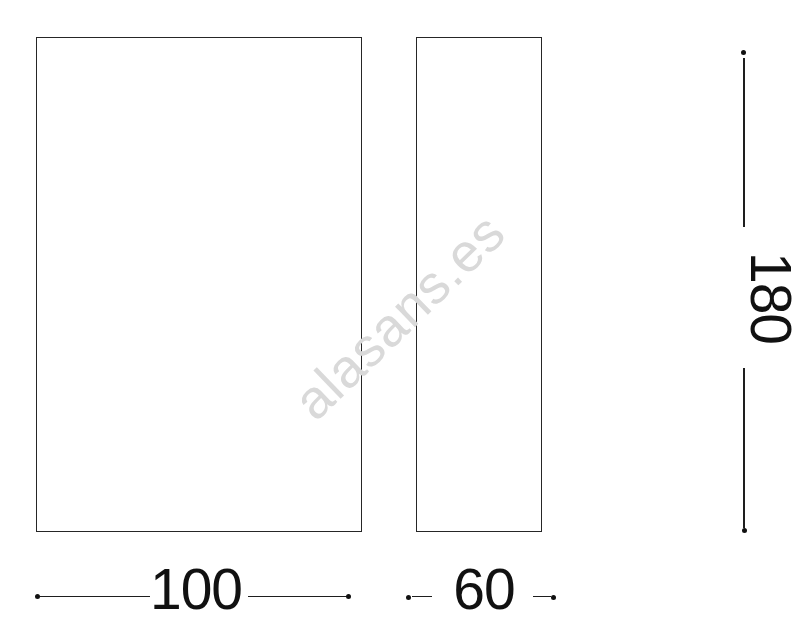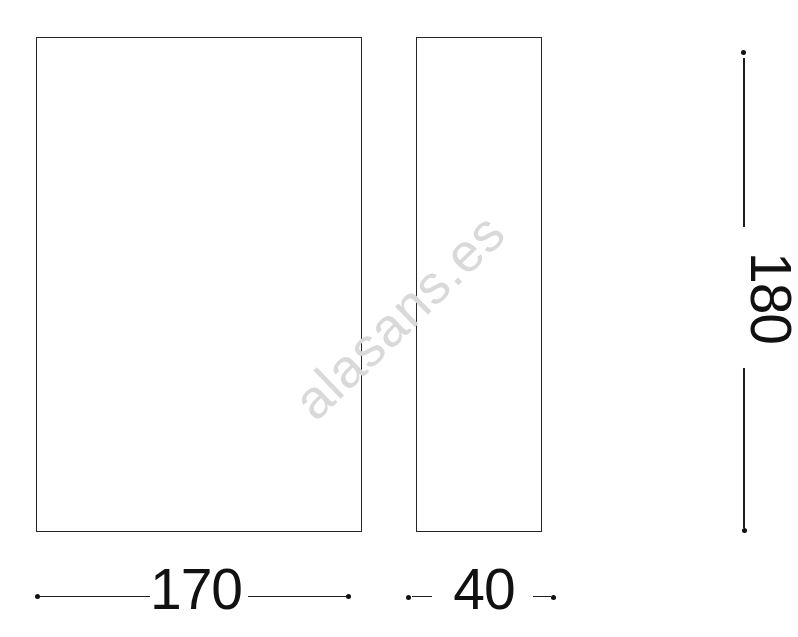--- a/index.html
+++ b/index.html
@@ -89,27 +89,27 @@
   }
 </style>
 </head>
 <body>
 
 <div class="view-rect" id="front-rect"></div>
 <div class="view-rect" id="side-rect"></div>
 
 <div class="dot" id="dim-width-dot-left"></div>
 <div class="hseg" id="dim-width-seg-left"></div>
-<div class="dim-label" id="dim-width-label">170</div>
+<div class="dim-label" id="dim-width-label">100</div>
 <div class="hseg" id="dim-width-seg-right"></div>
 <div class="dot" id="dim-width-dot-right"></div>
 
 <div class="dot" id="dim-depth-dot-left"></div>
 <div class="hseg" id="dim-depth-seg-left"></div>
-<div class="dim-label" id="dim-depth-label">40</div>
+<div class="dim-label" id="dim-depth-label">60</div>
 <div class="hseg" id="dim-depth-seg-right"></div>
 <div class="dot" id="dim-depth-dot-right"></div>
 
 <div class="dot" id="dim-height-dot-top"></div>
 <div class="vseg" id="dim-height-seg-top"></div>
 <div class="dim-label" id="dim-height-label">180</div>
 <div class="vseg" id="dim-height-seg-bottom"></div>
 <div class="dot" id="dim-height-dot-bottom"></div>
 
 <div id="watermark">alasans.es</div>

